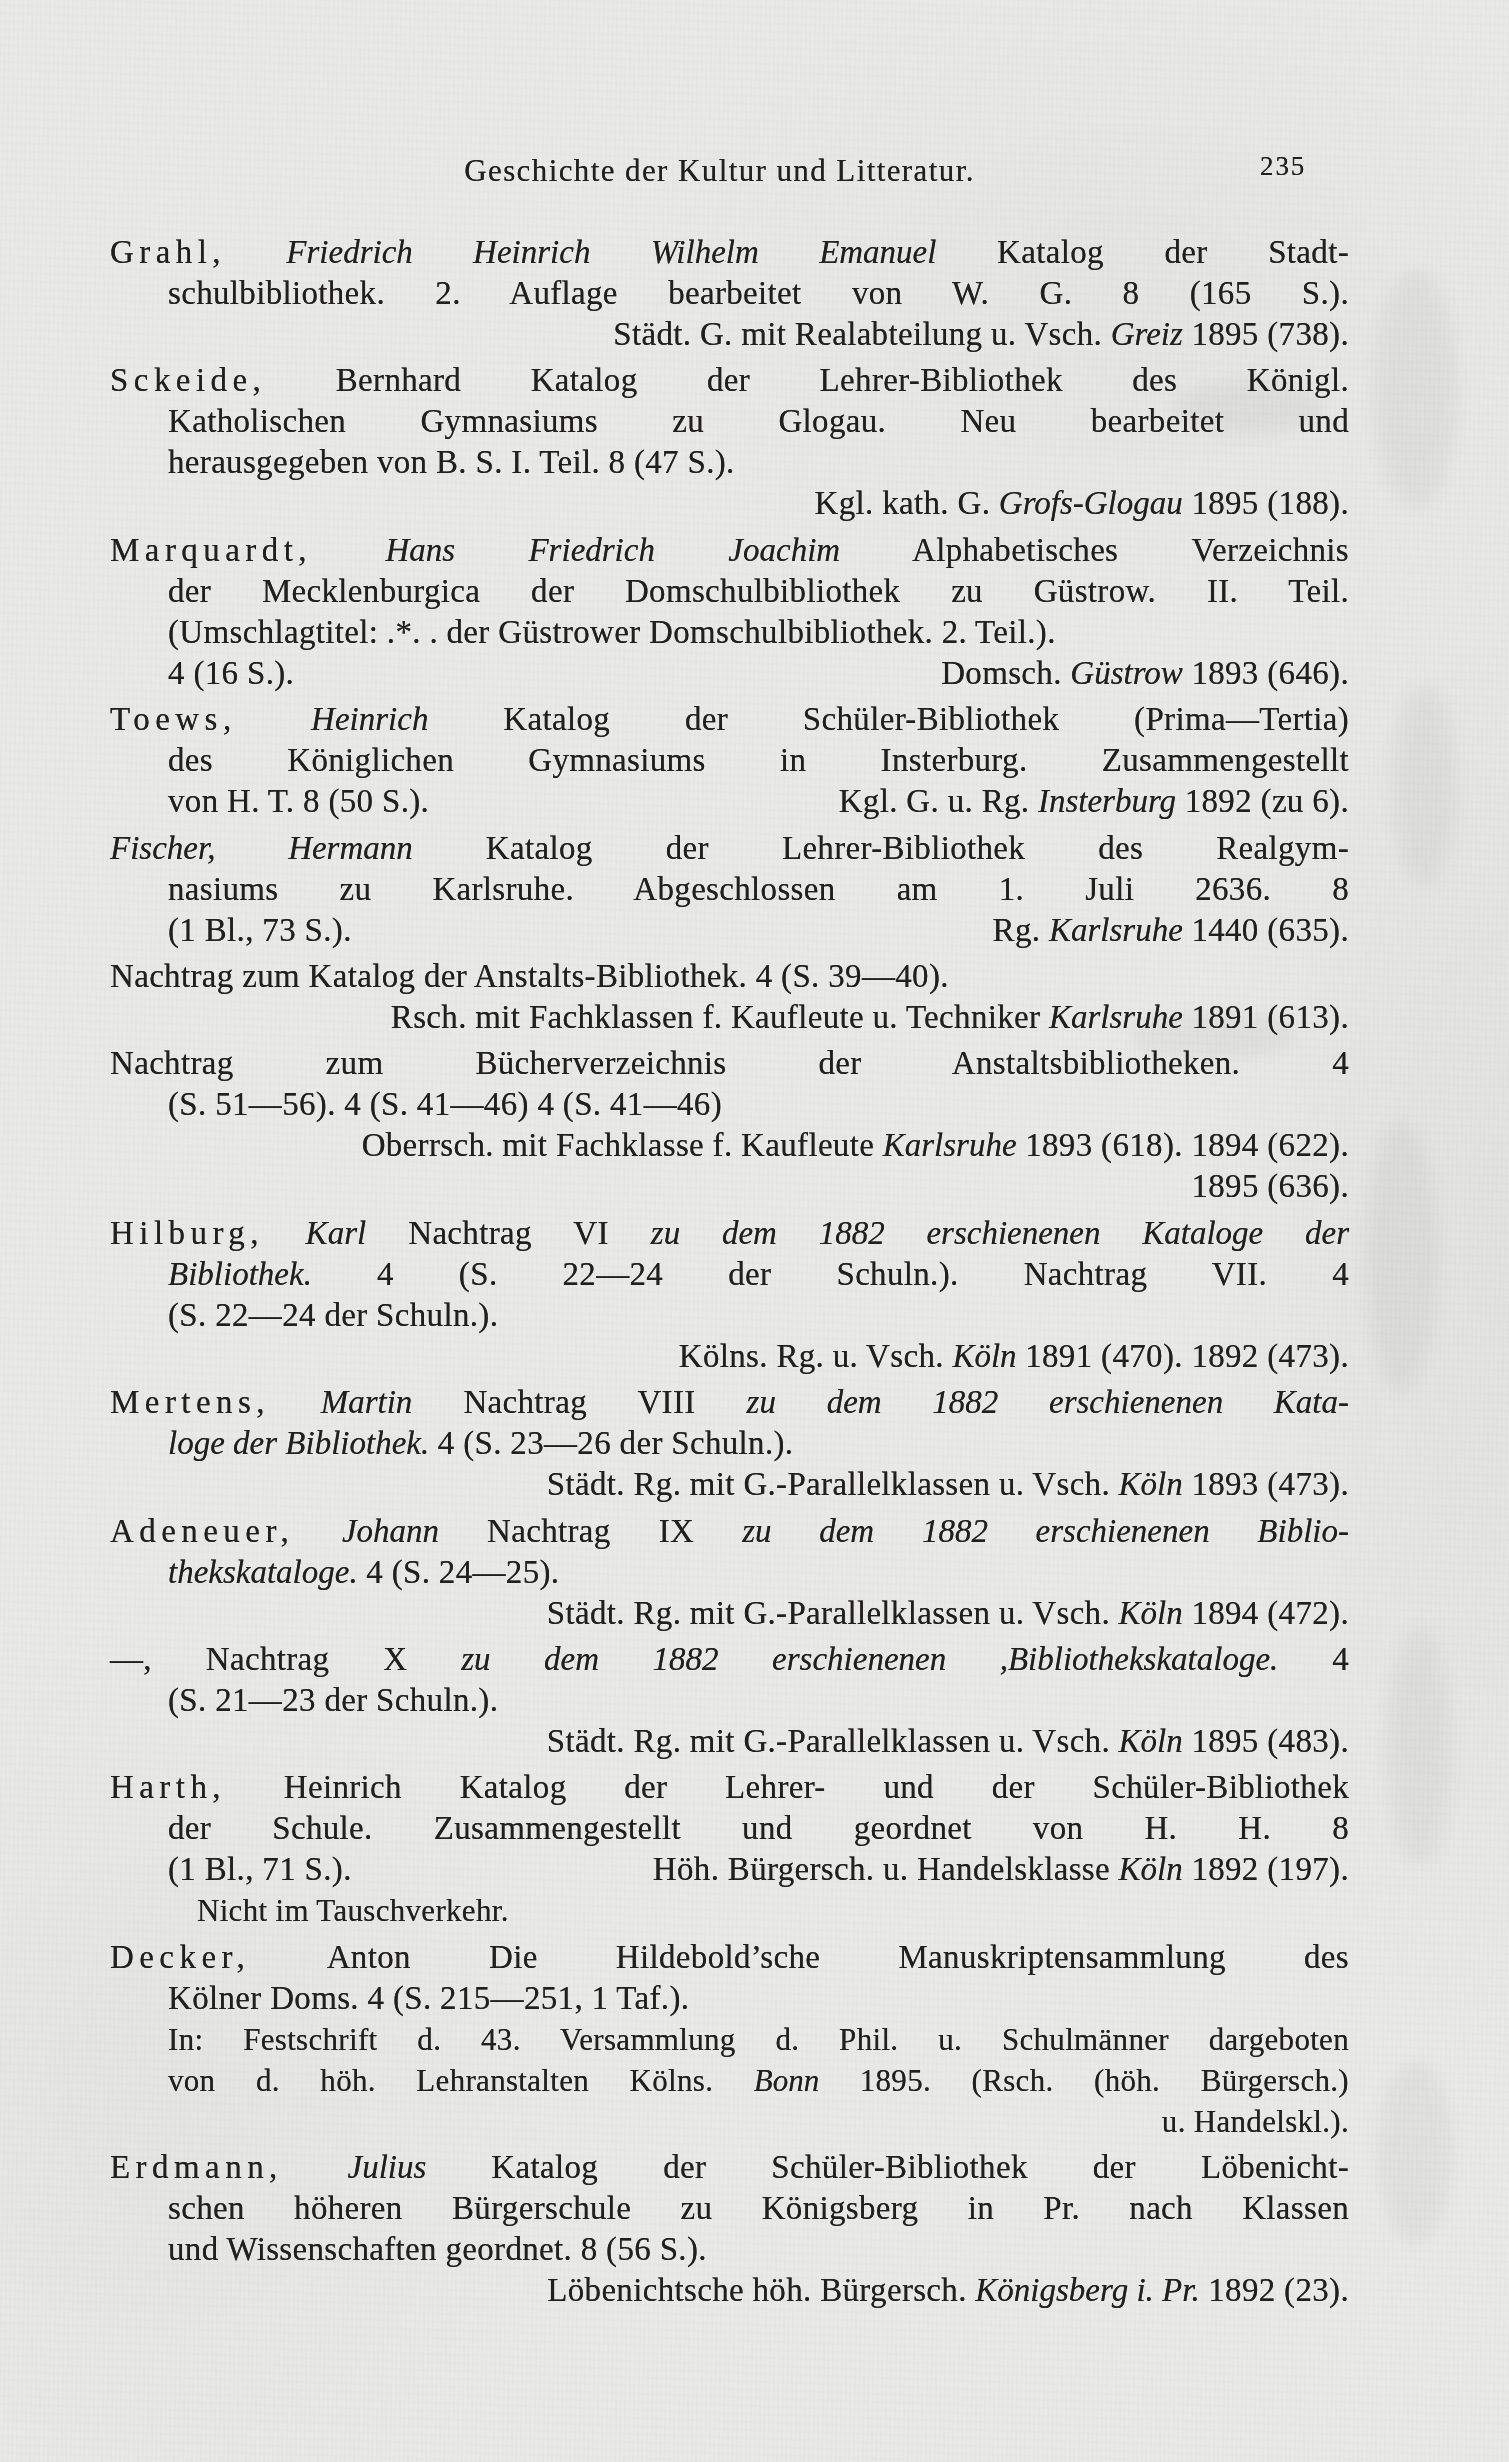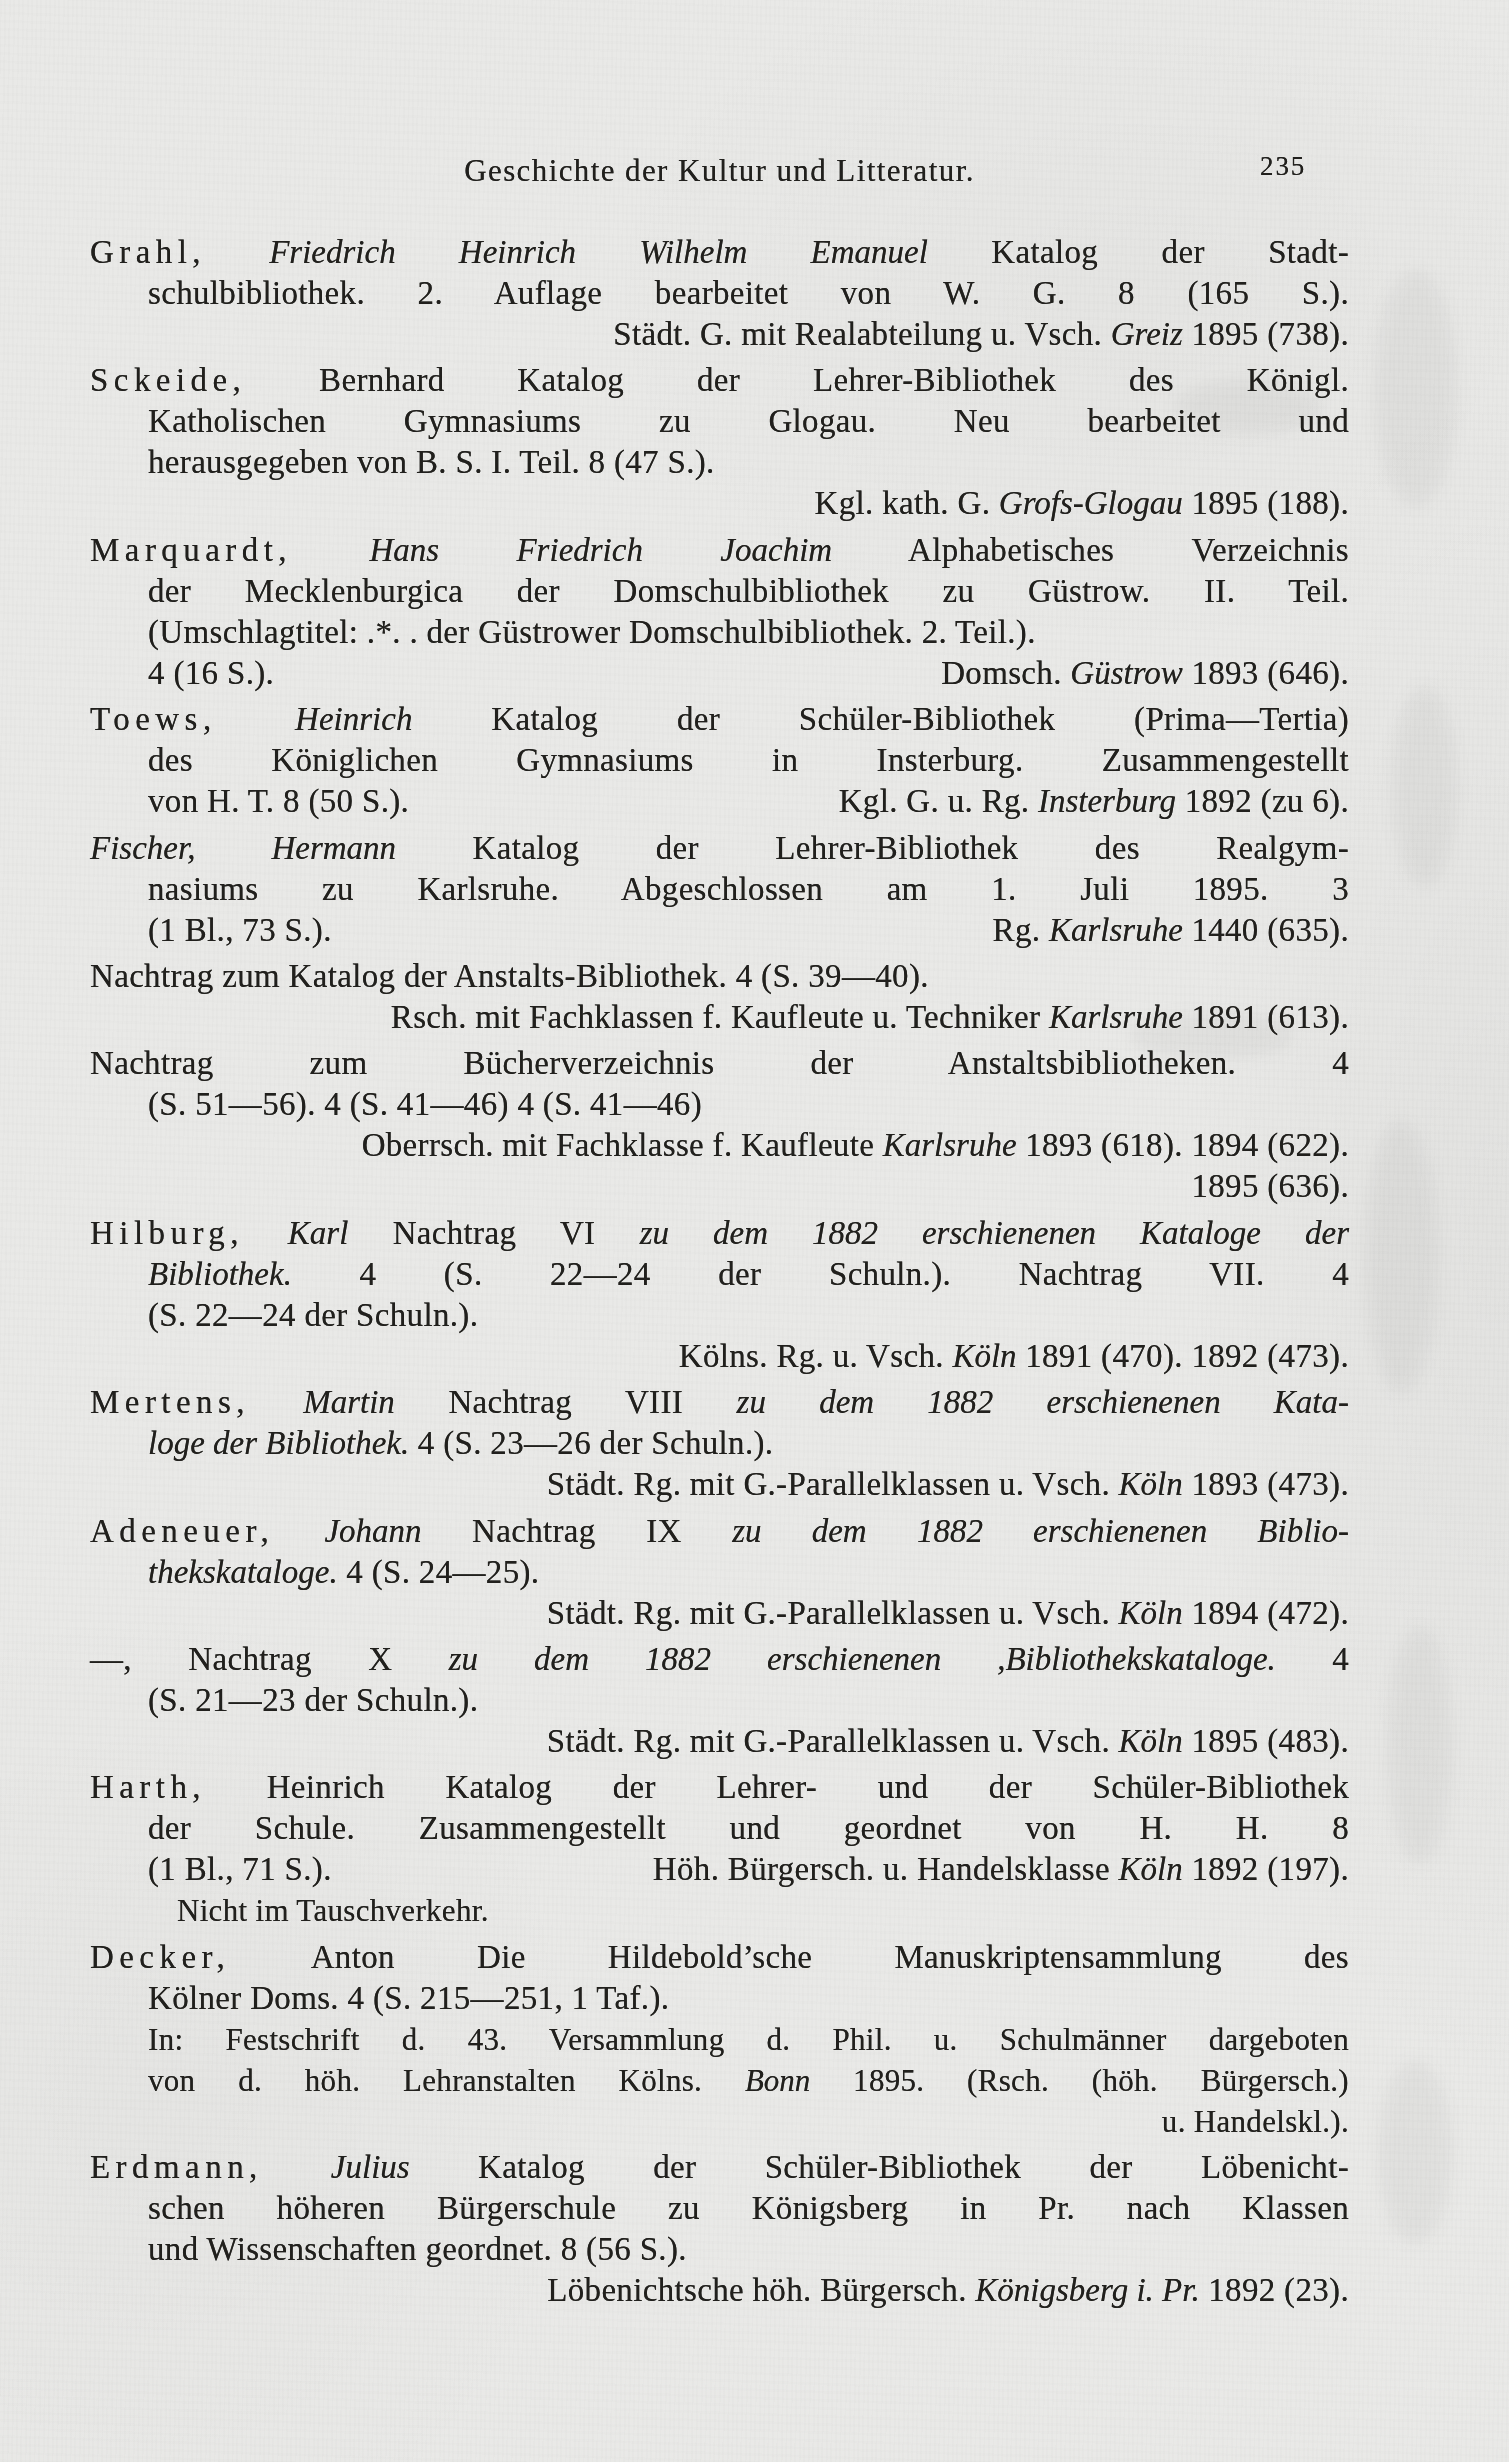--- a/index.html
+++ b/index.html
@@ -56,21 +56,21 @@
   }
   .pagenum{
     position:absolute;
     right:43px;
     top:-3.6px;
     font-size:27px;
     line-height:43px;
     letter-spacing:1.8px;
     text-shadow:0 0 0.5px rgba(25,25,22,0.8);
   }
-  .entry{margin-bottom:5.4px;}
+  .entry{margin-bottom:5.4px;margin-left:20px;}
   .line{
     font-size:33px;
     line-height:41px;
     white-space:normal;
     text-shadow:0 0 0.6px rgba(25,25,22,0.75);
   }
   .line.small{font-size:31px;}
   .line.justify{text-align:justify;text-align-last:justify;}
   .line.left{text-align:left;}
   .line.right{text-align:right;}
@@ -126,21 +126,21 @@
         <div class="entry">
           <div class="line justify lvl0"><span class="run s">Toews,</span><span class="run i"> Heinrich</span><span class="run n"> Katalog der Schüler-Bibliothek (Prima—Tertia)</span></div>
           <div class="line justify lvl1"><span class="run n">des Königlichen Gymnasiums in Insterburg. Zusammengestellt</span></div>
           <div class="line split lvl1">
             <span><span class="run n">von H. T. 8 (50 S.).</span></span>
             <span><span class="run n">Kgl. G. u. Rg. </span><span class="run i">Insterburg</span><span class="run n"> 1892 (zu 6).</span></span>
           </div>
         </div>
         <div class="entry">
           <div class="line justify lvl0"><span class="run i">Fischer, Hermann</span><span class="run n"> Katalog der Lehrer-Bibliothek des Realgym-</span></div>
-          <div class="line justify lvl1"><span class="run n">nasiums zu Karlsruhe. Abgeschlossen am 1. Juli 1895. 3</span></div>
+          <div class="line justify lvl1"><span class="run n">nasiums zu Karlsruhe. Abgeschlossen am 1. Juli 2636. 8</span></div>
           <div class="line split lvl1">
             <span><span class="run n">(1 Bl., 73 S.).</span></span>
             <span><span class="run n">Rg. </span><span class="run i">Karlsruhe</span><span class="run n"> 1440 (635).</span></span>
           </div>
         </div>
         <div class="entry">
           <div class="line left lvl0"><span class="run n">Nachtrag zum Katalog der Anstalts-Bibliothek. 4 (S. 39—40).</span></div>
           <div class="line right lvl1"><span class="run n">Rsch. mit Fachklassen f. Kaufleute u. Techniker </span><span class="run i">Karlsruhe</span><span class="run n"> 1891 (613).</span></div>
         </div>
         <div class="entry">

